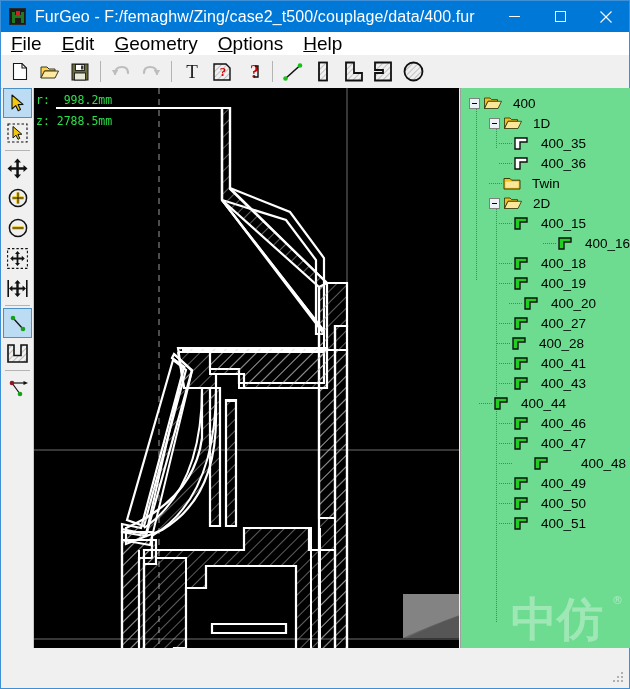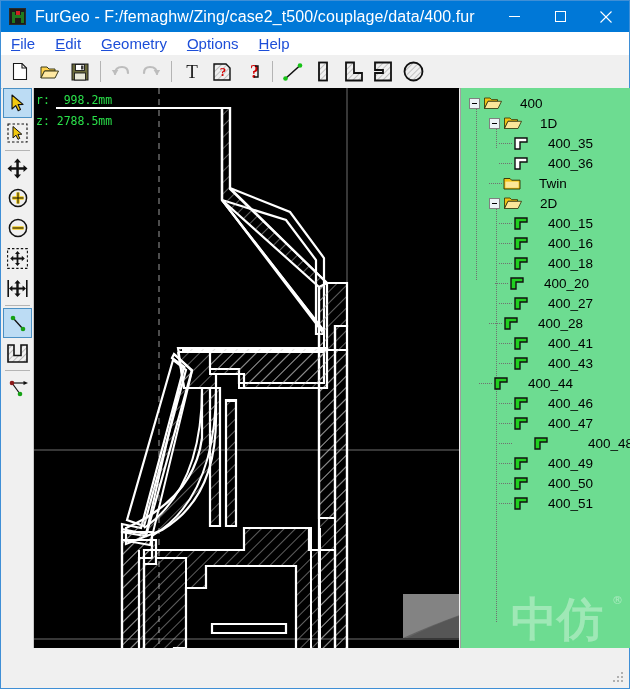--- a/index.html
+++ b/index.html
@@ -39,21 +39,21 @@
     color:#fff;font-size:13px;line-height:1;
   }
   .wbtn svg{display:block;}
   
   .menubar{
     position:absolute;left:0;top:31px;width:628px;height:23px;
     background:#ffffff;display:flex;align-items:center;
     border-bottom:1px solid #e6e6e6;
   }
   .menu-item{
-    font-size:15px;color:#1d4ed8;padding:2px 9px;margin:0 1px;
+    font-size:19px;color:#000000;padding:2px 9px;margin:0 1px;
     white-space:nowrap;
   }
   .menu-item u{text-decoration:underline;}
   
   .toolbar{
     position:absolute;left:0;top:54px;width:628px;height:33px;
     background:#f0f0f0;display:flex;align-items:center;
     border-bottom:1px solid #c8c8c8;
   }
   .tb{
@@ -88,21 +88,21 @@
   
   .treewrap{
     position:absolute;left:459px;top:87px;width:169px;height:560px;
     background:#6ddc91;border-left:1px solid #a0a0a0;overflow:hidden;
   }
   .tree{position:relative;padding-top:5px;}
   .node{
     position:relative;height:20px;display:flex;align-items:center;
     font-size:13.5px;color:#000;white-space:nowrap;
   }
-  .node .lbl{margin-left:18px;}
+  .node .lbl{margin-left:11px;}
   .exp{
     width:11px;height:11px;box-sizing:border-box;
     border:1px solid #808080;background:#ecf3f7;
     position:relative;flex:none;margin-right:4px;
   }
   .exp:after{
     content:"";position:absolute;left:2px;top:4px;width:5px;height:1px;background:#000;
   }
   .ficon{width:18px;height:15px;flex:none;}
   .gicon{width:17px;height:15px;flex:none;}
@@ -517,49 +517,56 @@
         <span class="lbl">2D</span>
       </div>
 
       <div class="node" style="padding-left:38px;">
         <div class="dots"></div>
         <svg class="gicon" viewBox="0 0 17 15">
           <path d="M2 2 H14 V6 H7 V13 H2 Z" fill="#1fcf1f" stroke="#111" stroke-width="1.4"></path>
         </svg>
         <span class="lbl">400_15</span>
       </div>
-      <div class="node" style="padding-left:38px;">
+      <div class="node" style="justify-content:flex-end;">
         <div class="dots"></div>
         <svg class="gicon" viewBox="0 0 17 15">
           <path d="M2 2 H14 V6 H7 V13 H2 Z" fill="#1fcf1f" stroke="#111" stroke-width="1.4"></path>
         </svg>
         <span class="lbl">400_16</span>
       </div>
       <div class="node" style="padding-left:38px;">
         <div class="dots"></div>
         <svg class="gicon" viewBox="0 0 17 15">
           <path d="M2 2 H14 V6 H7 V13 H2 Z" fill="#1fcf1f" stroke="#111" stroke-width="1.4"></path>
         </svg>
         <span class="lbl">400_18</span>
       </div>
-      <div class="node" style="padding-left:34px;">
+      <div class="node" style="padding-left:38px;">
+        <div class="dots"></div>
+        <svg class="gicon" viewBox="0 0 17 15">
+          <path d="M2 2 H14 V6 H7 V13 H2 Z" fill="#1fcf1f" stroke="#111" stroke-width="1.4"></path>
+        </svg>
+        <span class="lbl">400_19</span>
+      </div>
+      <div class="node" style="padding-left:48px;">
         <div class="dots"></div>
         <svg class="gicon" viewBox="0 0 17 15">
           <path d="M2 2 H14 V6 H7 V13 H2 Z" fill="#1fcf1f" stroke="#111" stroke-width="1.4"></path>
         </svg>
         <span class="lbl">400_20</span>
       </div>
       <div class="node" style="padding-left:38px;">
         <div class="dots"></div>
         <svg class="gicon" viewBox="0 0 17 15">
           <path d="M2 2 H14 V6 H7 V13 H2 Z" fill="#1fcf1f" stroke="#111" stroke-width="1.4"></path>
         </svg>
         <span class="lbl">400_27</span>
       </div>
-      <div class="node" style="padding-left:28px;">
+      <div class="node" style="padding-left:36px;">
         <div class="dots"></div>
         <svg class="gicon" viewBox="0 0 17 15">
           <path d="M2 2 H14 V6 H7 V13 H2 Z" fill="#1fcf1f" stroke="#111" stroke-width="1.4"></path>
         </svg>
         <span class="lbl">400_28</span>
       </div>
       <div class="node" style="padding-left:38px;">
         <div class="dots"></div>
         <svg class="gicon" viewBox="0 0 17 15">
           <path d="M2 2 H14 V6 H7 V13 H2 Z" fill="#1fcf1f" stroke="#111" stroke-width="1.4"></path>

